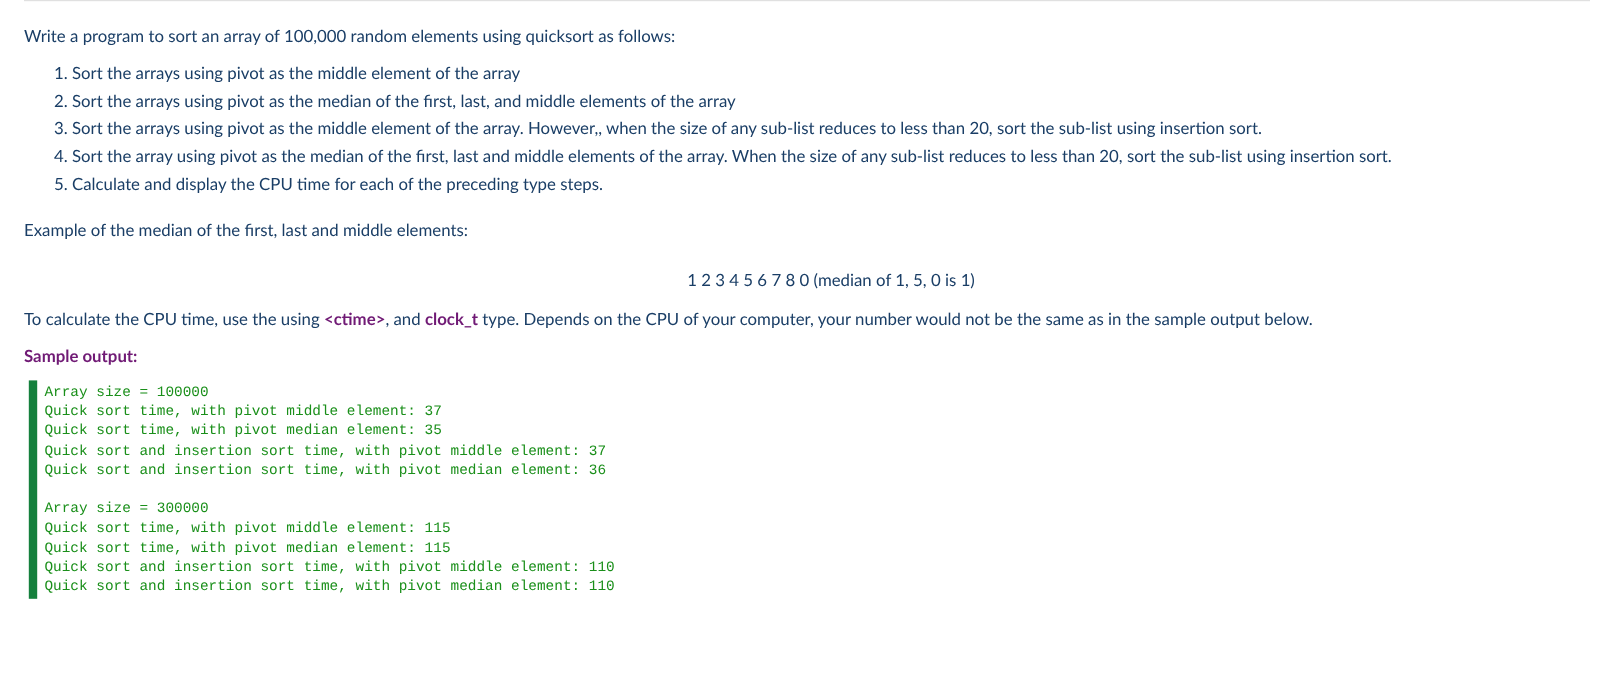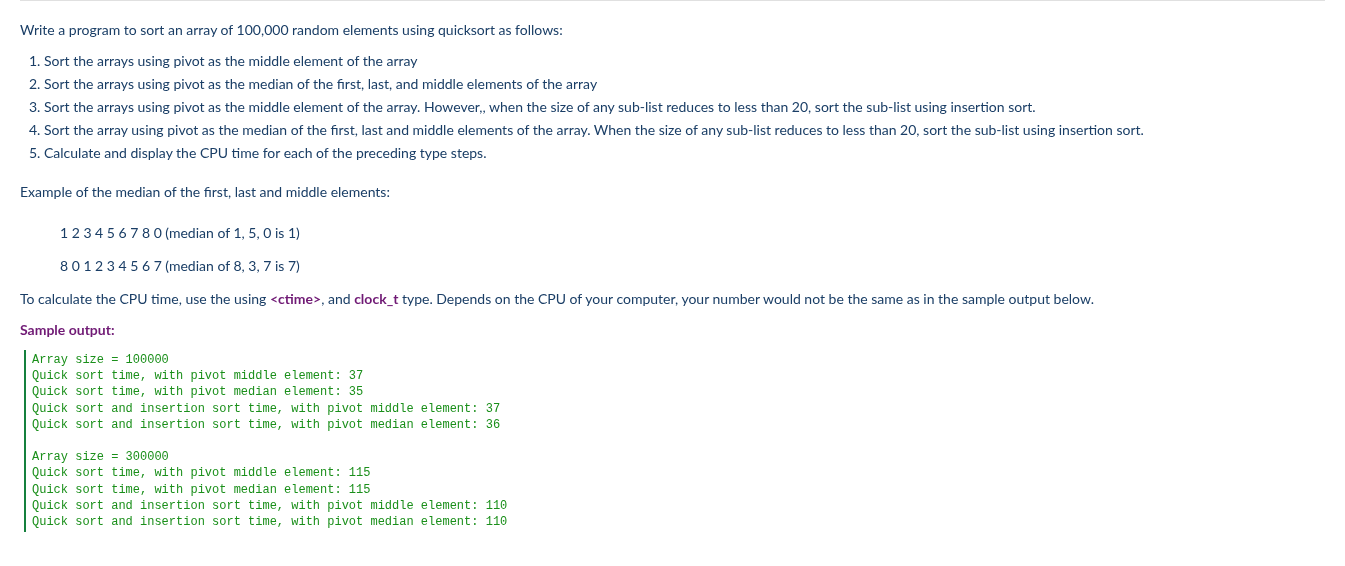--- a/index.html
+++ b/index.html
@@ -20,37 +20,38 @@
   p {
     margin: 10px 0;
     color: #1a3e66;
   }
   ol {
     margin: 10px 0 18px 0;
     padding-left: 24px;
     color: #1a3e66;
   }
   ol li {
-    margin: 2px 0;
+    margin: 2px 16px;
   }
   .indent-block {
     margin-left: 40px;
     margin-top: 20px;
     margin-bottom: 8px;
     color: #1a3e66;
+    text-align: center;
   }
   .indent-block p {
     margin: 12px 0;
   }
   strong {
     font-weight: 700;
     color: #701a75;
   }
   .code-block {
-    border-left: 2px solid #15803d;
+    border-left: 7px solid #15803d;
     padding: 2px 0 2px 6px;
     margin: 8px 0 0 4px;
     font-family: Consolas, "Courier New", monospace;
     font-size: 12px;
     line-height: 1.35;
     color: #1a8f1a;
     white-space: pre;
   }
 </style>
 </head>
@@ -65,21 +66,20 @@
   <li>Sort the arrays using pivot as the median of the first, last, and middle elements of the array</li>
   <li>Sort the arrays using pivot as the middle element of the array. However,, when the size of any sub-list reduces to less than 20, sort the sub-list using insertion sort.</li>
   <li>Sort the array using pivot as the median of the first, last and middle elements of the array. When the size of any sub-list reduces to less than 20, sort the sub-list using insertion sort.</li>
   <li>Calculate and display the CPU time for each of the preceding type steps.</li>
 </ol>
 
 <p>Example of the median of the first, last and middle elements:</p>
 
 <div class="indent-block">
   <p>1 2 3 4 5 6 7 8 0 (median of 1, 5, 0 is 1)</p>
-  <p>8 0 1 2 3 4 5 6 7 (median of 8, 3, 7 is 7)</p>
 </div>
 
 <p>
   <span>To calculate the CPU time, use the using </span><strong>&lt;ctime&gt;</strong><span>, and </span><strong>clock_t</strong><span> type.   Depends on the CPU of your computer, your number would not be the same as in the sample output below.</span>
 </p>
 
 <p><strong>Sample output:</strong></p>
 
 <div class="code-block">Array size = 100000
 Quick sort time, with pivot middle element: 37

